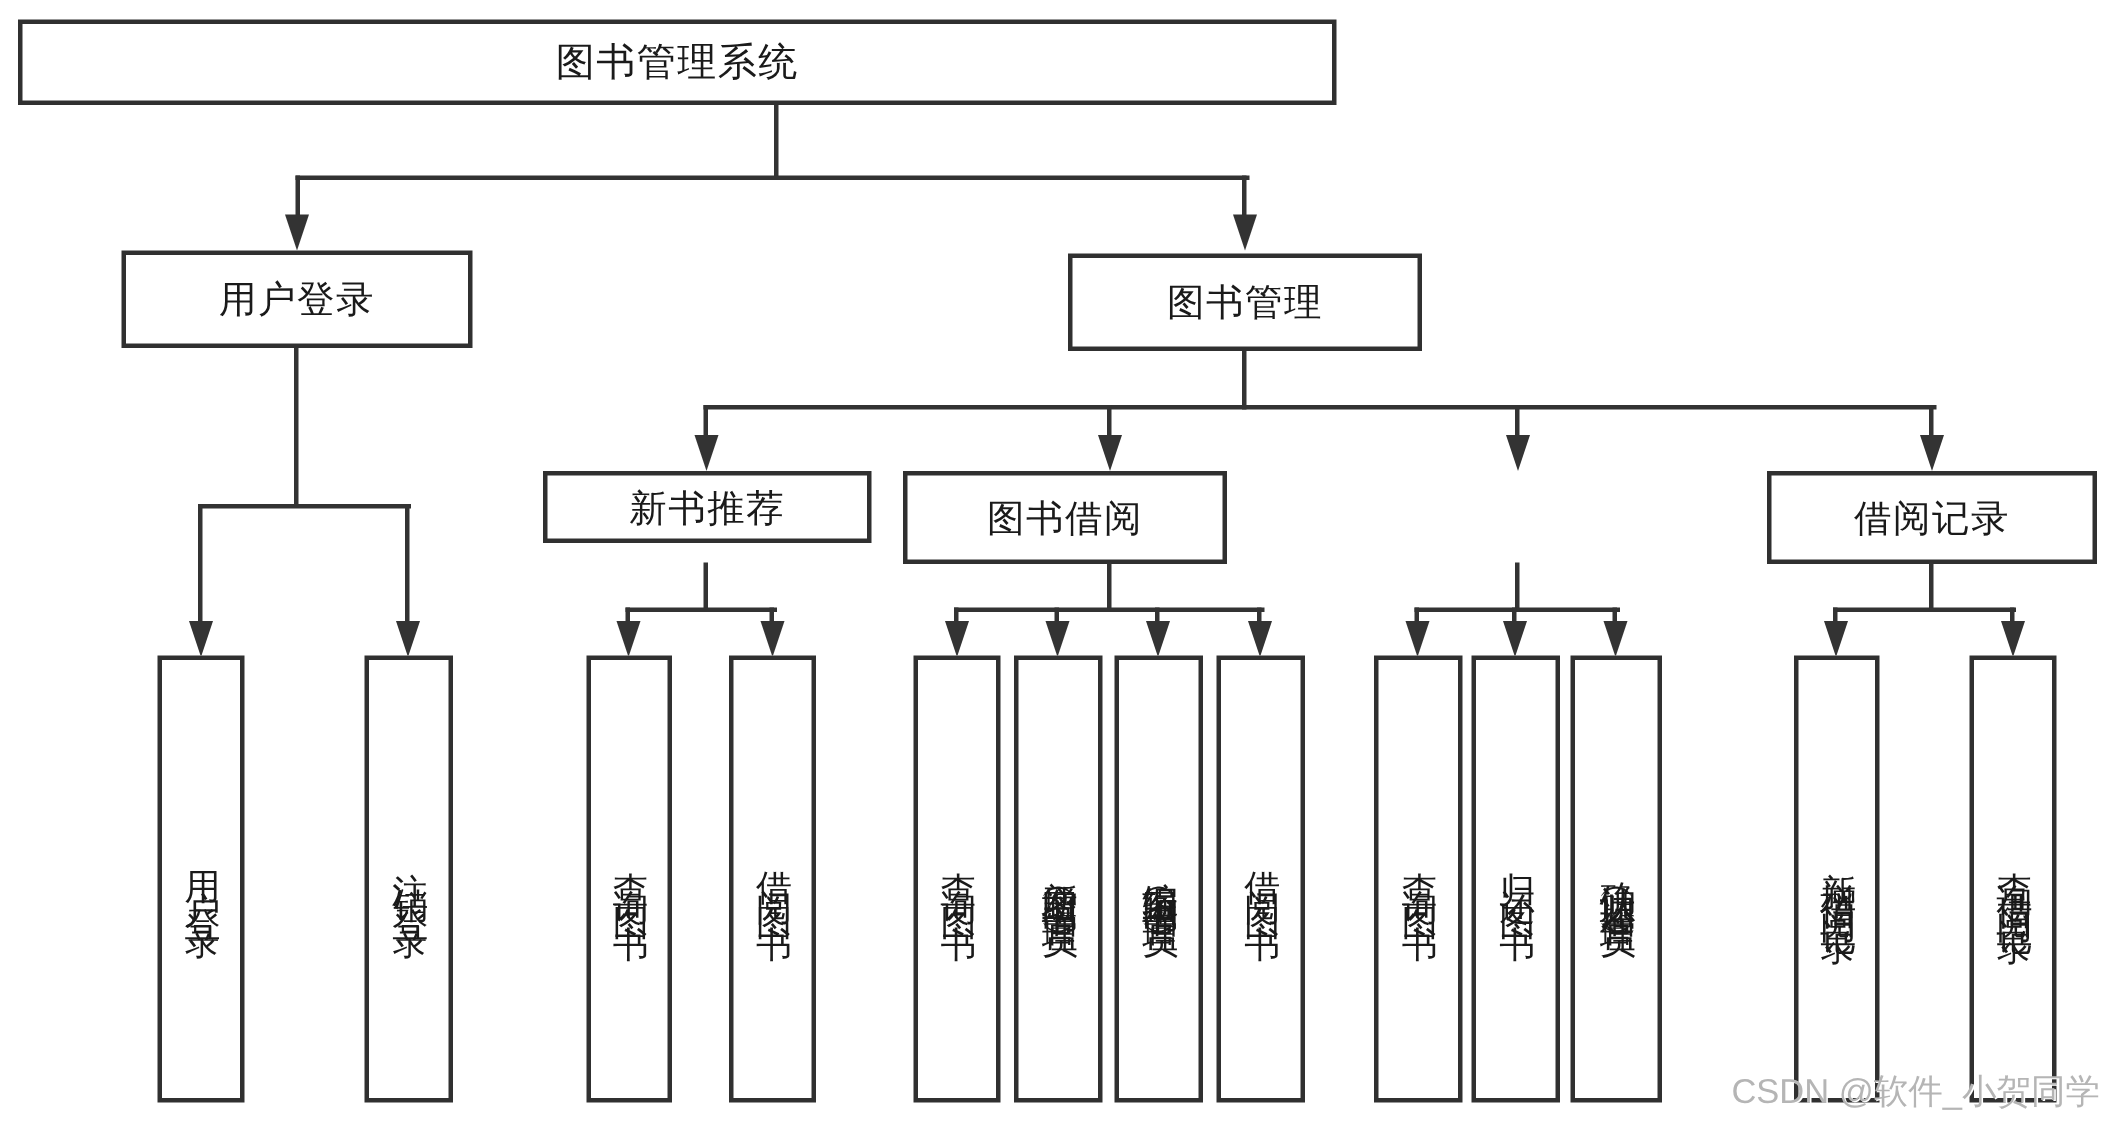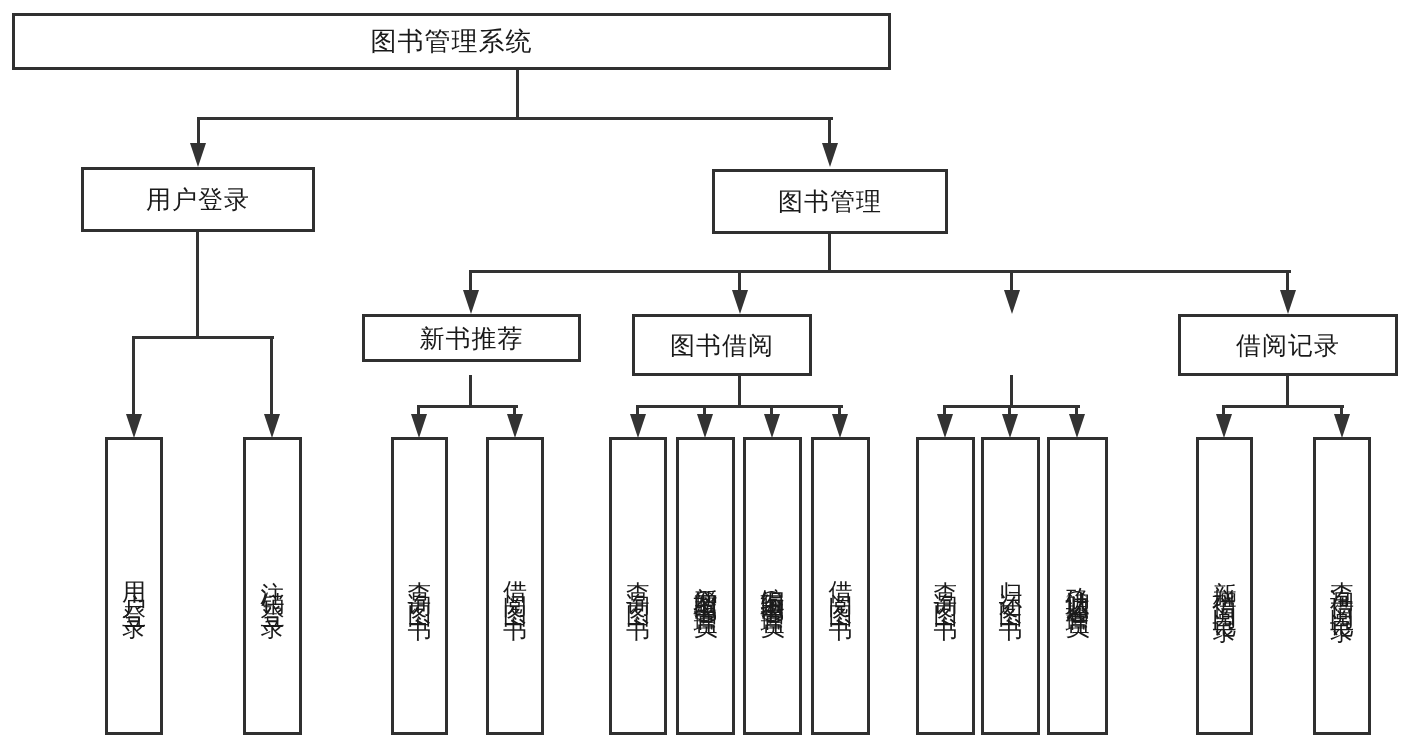--- a/index.html
+++ b/index.html
@@ -98,21 +98,21 @@
   <div class="vline" style="left:1010px;top:270px;height:25px"></div>
   <div class="vline" style="left:1286px;top:270px;height:25px"></div>
   <div class="arrow" style="left:463px;top:290px"></div>
   <div class="arrow" style="left:732px;top:290px"></div>
   <div class="arrow" style="left:1004px;top:290px"></div>
   <div class="arrow" style="left:1280px;top:290px"></div>
 
   <div class="box" style="left:362px;top:314px;width:219px;height:48px">
     <span class="hlabel">新书推荐</span>
   </div>
-  <div class="box" style="left:632px;top:314px;width:180px;height:62px">
+  <div class="box" style="left:602px;top:314px;width:216px;height:62px">
     <span class="hlabel">图书借阅</span>
   </div>
   <div class="box" style="left:1178px;top:314px;width:220px;height:62px">
     <span class="hlabel">借阅记录</span>
   </div>
 
   <div class="vline" style="left:469px;top:375px;height:33px"></div>
   <div class="hline" style="left:417px;top:405px;width:101px"></div>
   <div class="vline" style="left:417px;top:405px;height:13px"></div>
   <div class="vline" style="left:513px;top:405px;height:13px"></div>
@@ -183,14 +183,15 @@
     <span class="vtext ls4">确认归还（管理员）</span>
   </div>
 
   <div class="box" style="left:1196px;top:437px;width:57px;height:298px">
     <span class="vtext ls8">新增借阅记录</span>
   </div>
   <div class="box" style="left:1313px;top:437px;width:58px;height:298px">
     <span class="vtext ls8">查询借阅记录</span>
   </div>
 
+  <div class="watermark">CSDN @软件_小贺同学</div>
 
 </div>
 
 </body></html>

